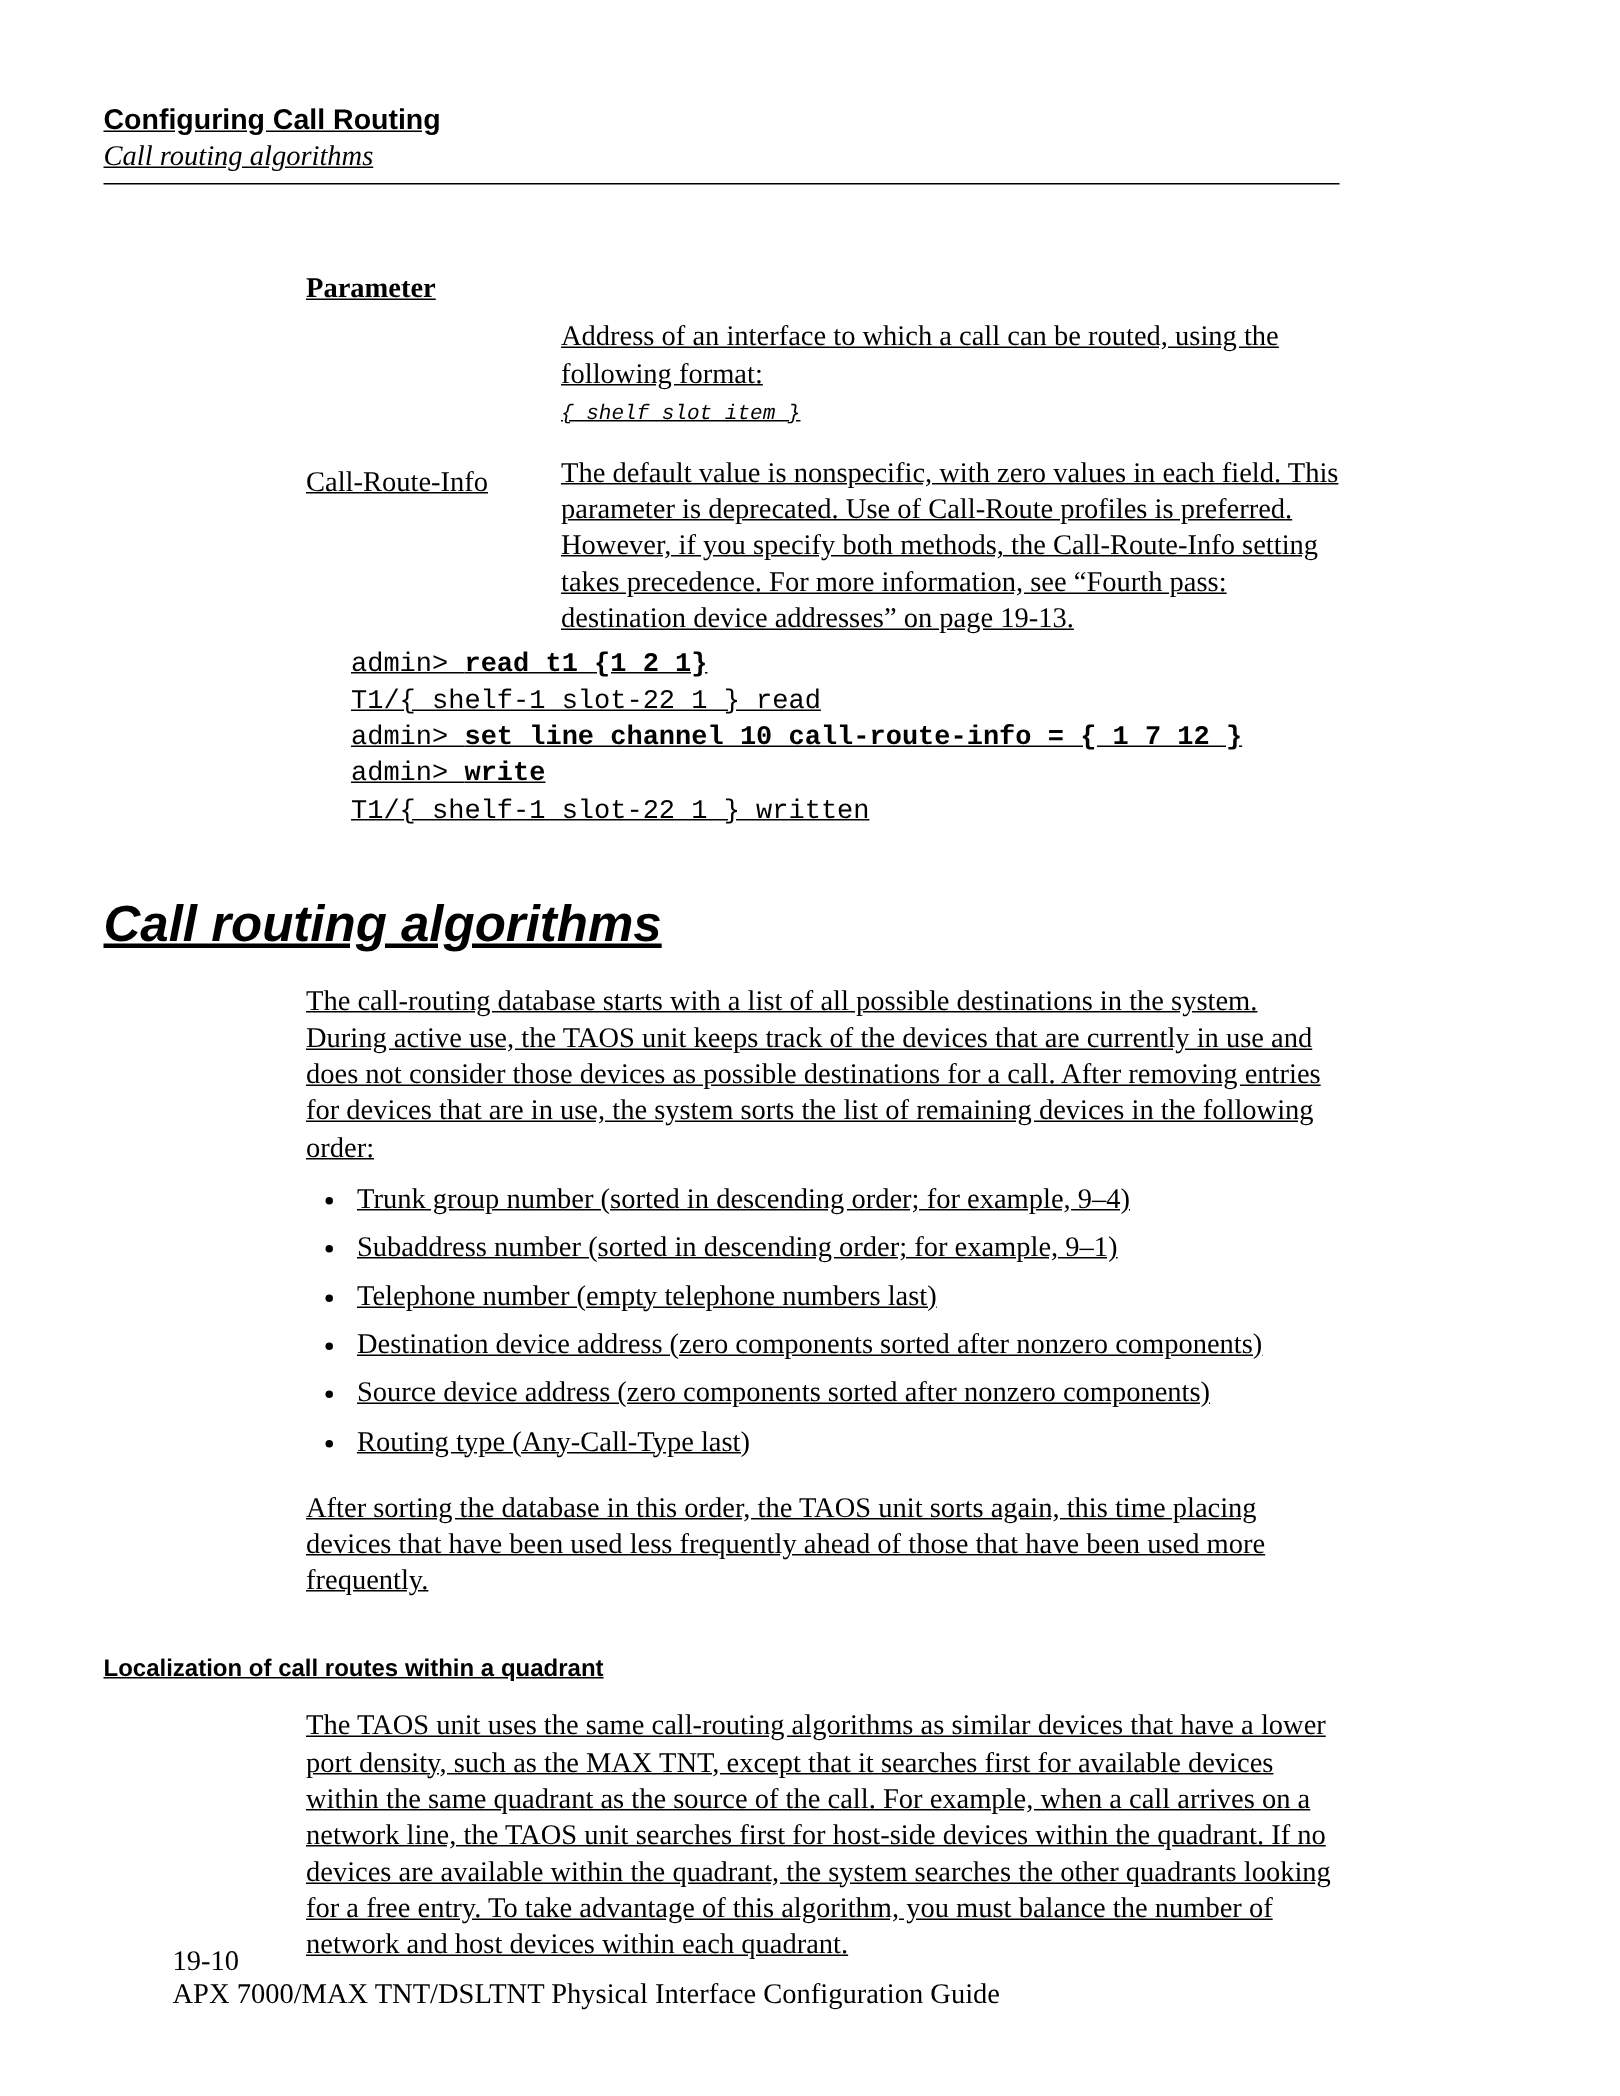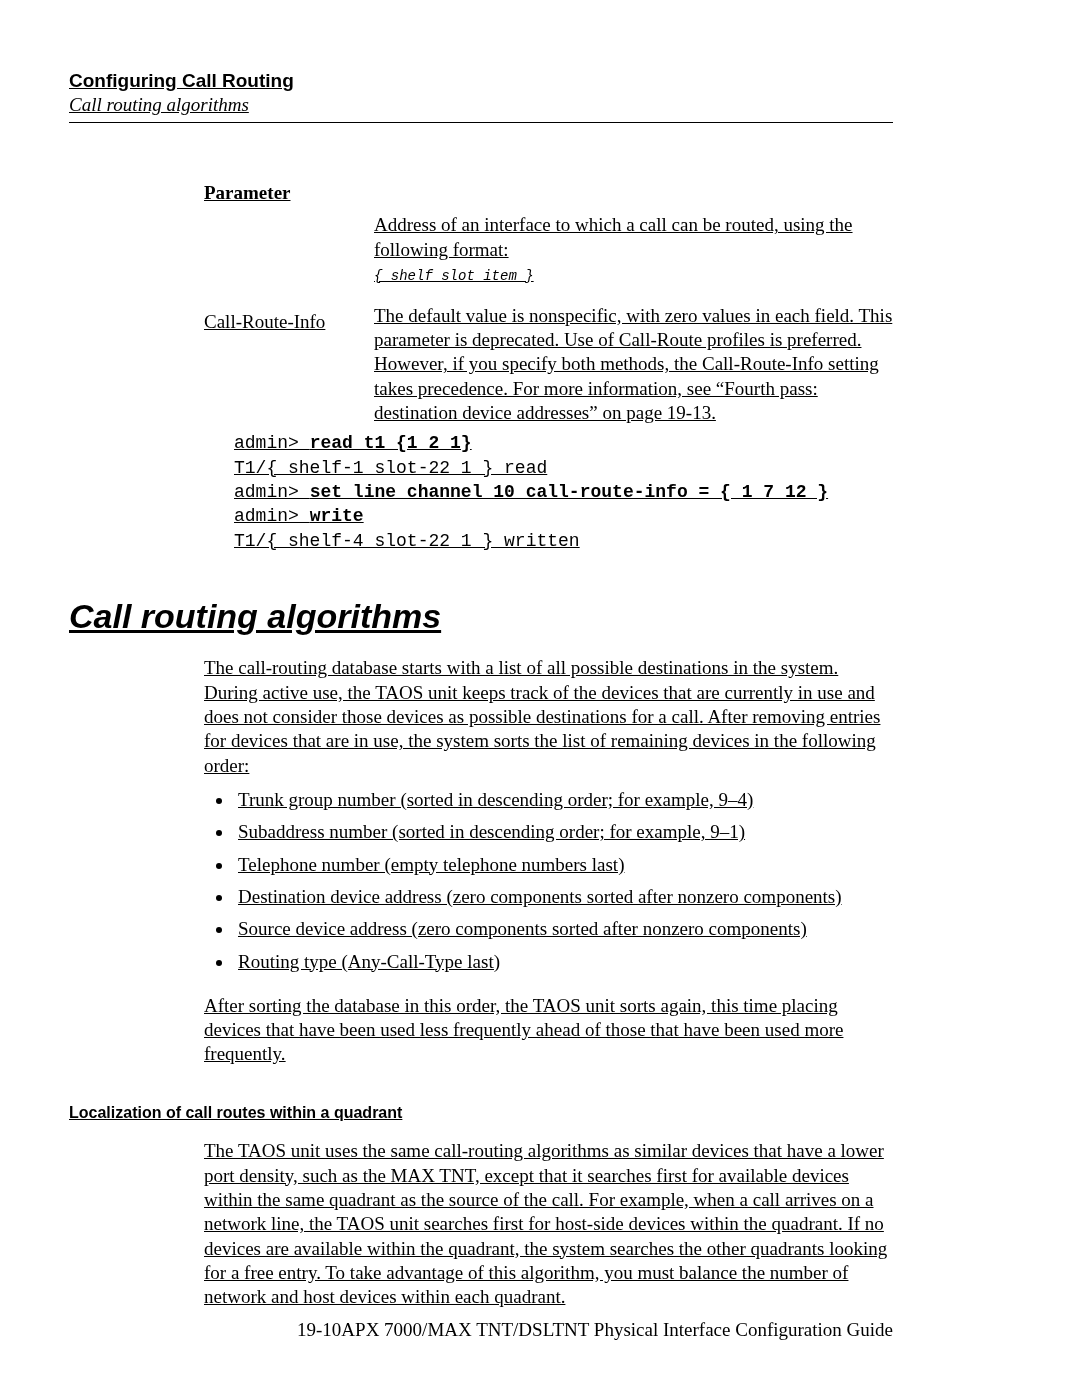--- a/index.html
+++ b/index.html
@@ -100,25 +100,26 @@
   ul.sortlist li {
     margin: 8px 0;
     padding-left: 4px;
   }
   .footer {
     position: absolute;
     left: 115px;
     right: 115px;
     bottom: 56px;
     display: flex;
-    justify-content: flex-end;
+    justify-content: center;
     font-size: 19px;
     border-top: 1px solid #000;
     padding-top: 8px;
     border: none;
+    flex-direction: column;
   }
 </style>
 </head>
 <body>
 
 <div class="page">
 
   <div class="running-head">
     <div class="title">Configuring Call Routing</div>
     <div class="sub">Call routing algorithms</div>
@@ -139,21 +140,21 @@
           <p style="margin-top:18px">The default value is nonspecific, with zero values in each field. This parameter is deprecated. Use of Call-Route profiles is preferred. However, if you specify both methods, the Call-Route-Info setting takes precedence. For more information, see “Fourth pass: destination device addresses” on page 19-13.</p>
         </div>
       </div>
     </div>
 
 
     <div class="terminal"><span>admin&gt; </span><span class="b">read t1 {1 2 1}</span>
 <span>T1/{ shelf-1 slot-22 1 } read</span>
 <span>admin&gt; </span><span class="b">set line channel 10 call-route-info = { 1 7 12 }</span>
 <span>admin&gt; </span><span class="b">write</span>
-<span>T1/{ shelf-4 slot-22 1 } written</span></div>
+<span>T1/{ shelf-1 slot-22 1 } written</span></div>
 
     <div class="h1">Call routing algorithms</div>
 
     <p style="margin:0">The call-routing database starts with a list of all possible destinations in the system. During active use, the TAOS unit keeps track of the devices that are currently in use and does not consider those devices as possible destinations for a call. After removing entries for devices that are in use, the system sorts the list of remaining devices in the following order:</p>
 
     <ul class="sortlist">
       <li>Trunk group number (sorted in descending order; for example, 9–4)</li>
       <li>Subaddress number (sorted in descending order; for example, 9–1)</li>
       <li>Telephone number (empty telephone numbers last)</li>
       <li>Destination device address (zero components sorted after nonzero components)</li>

